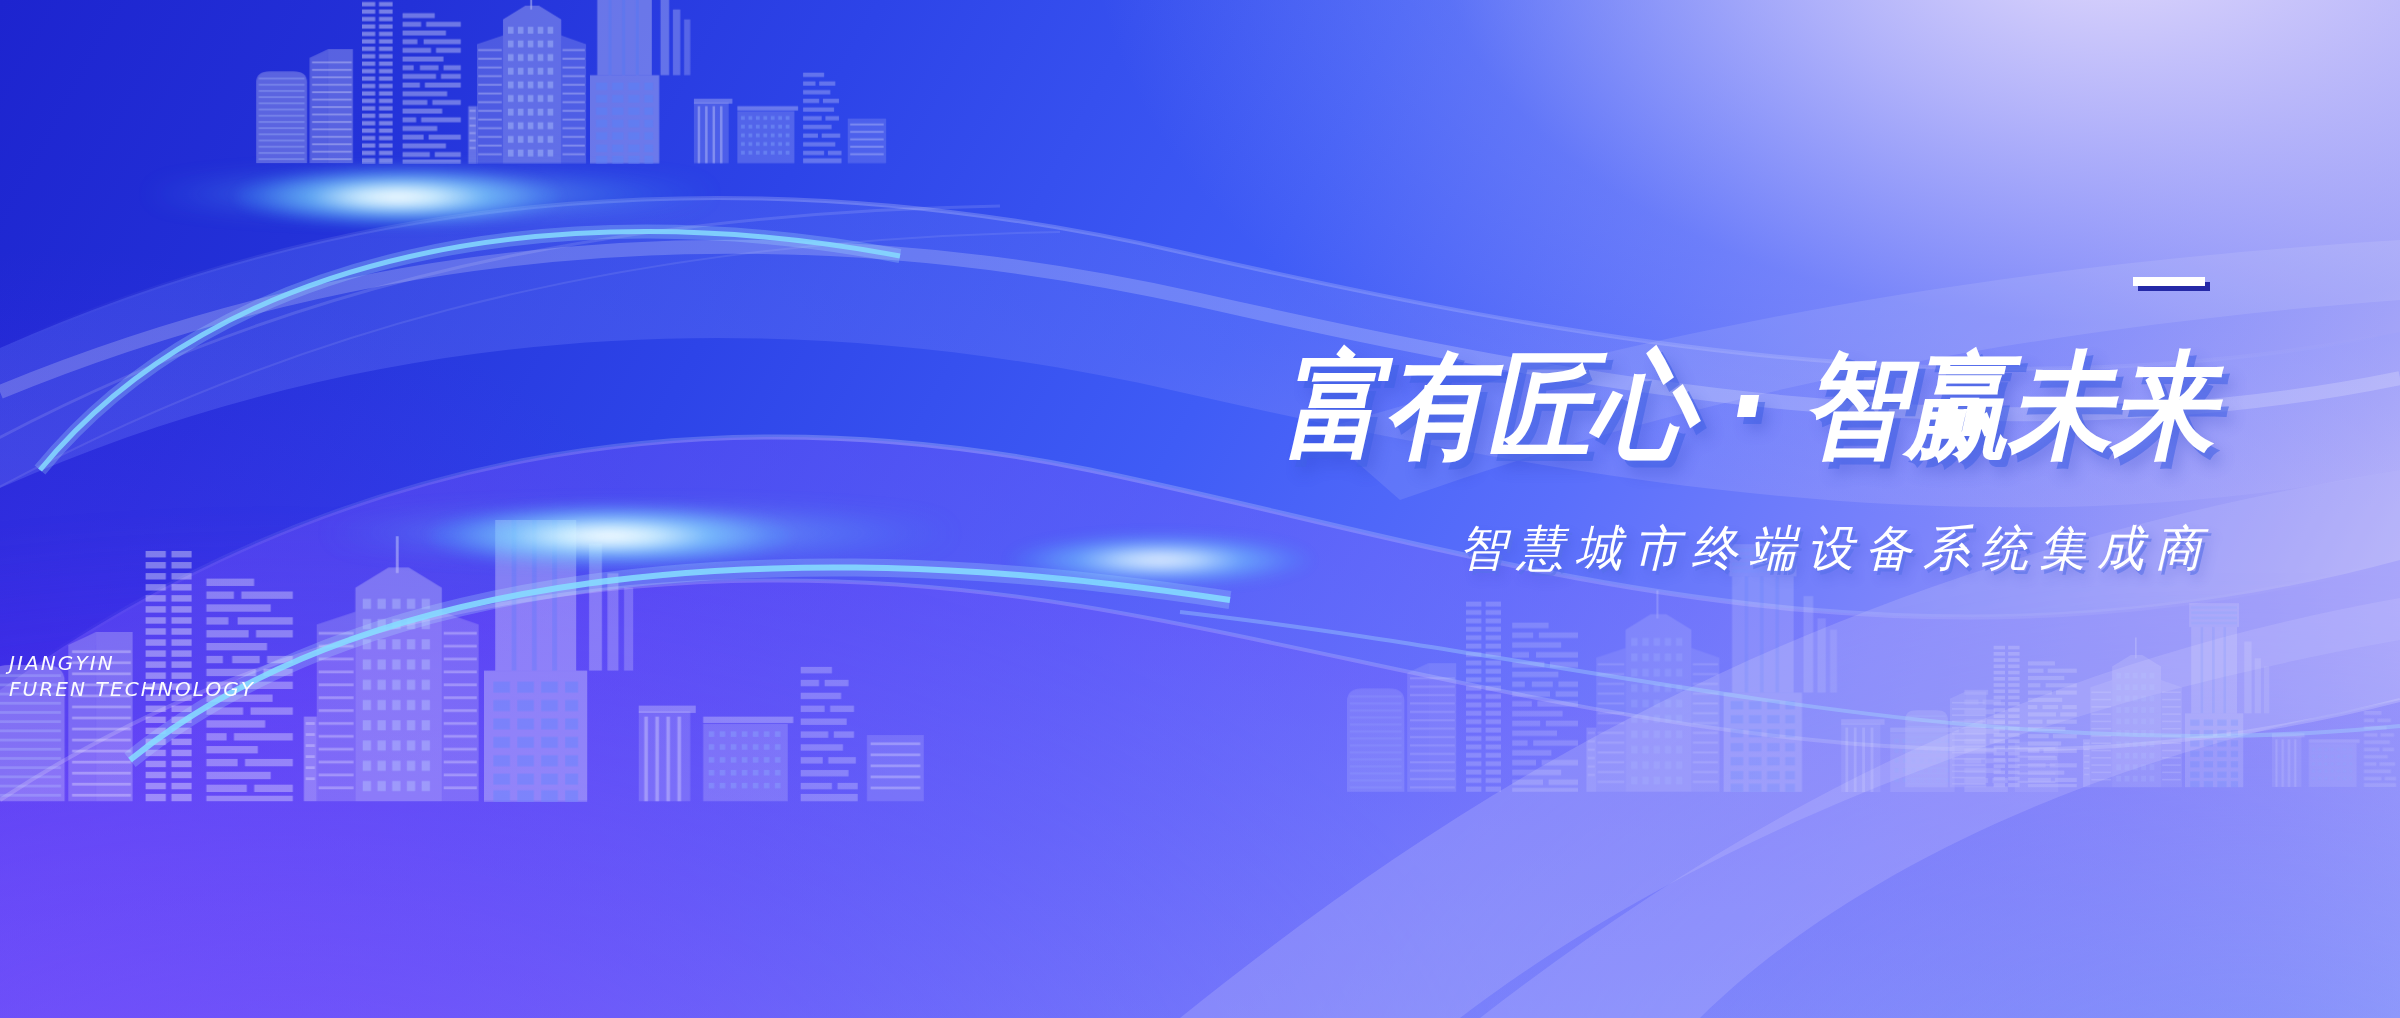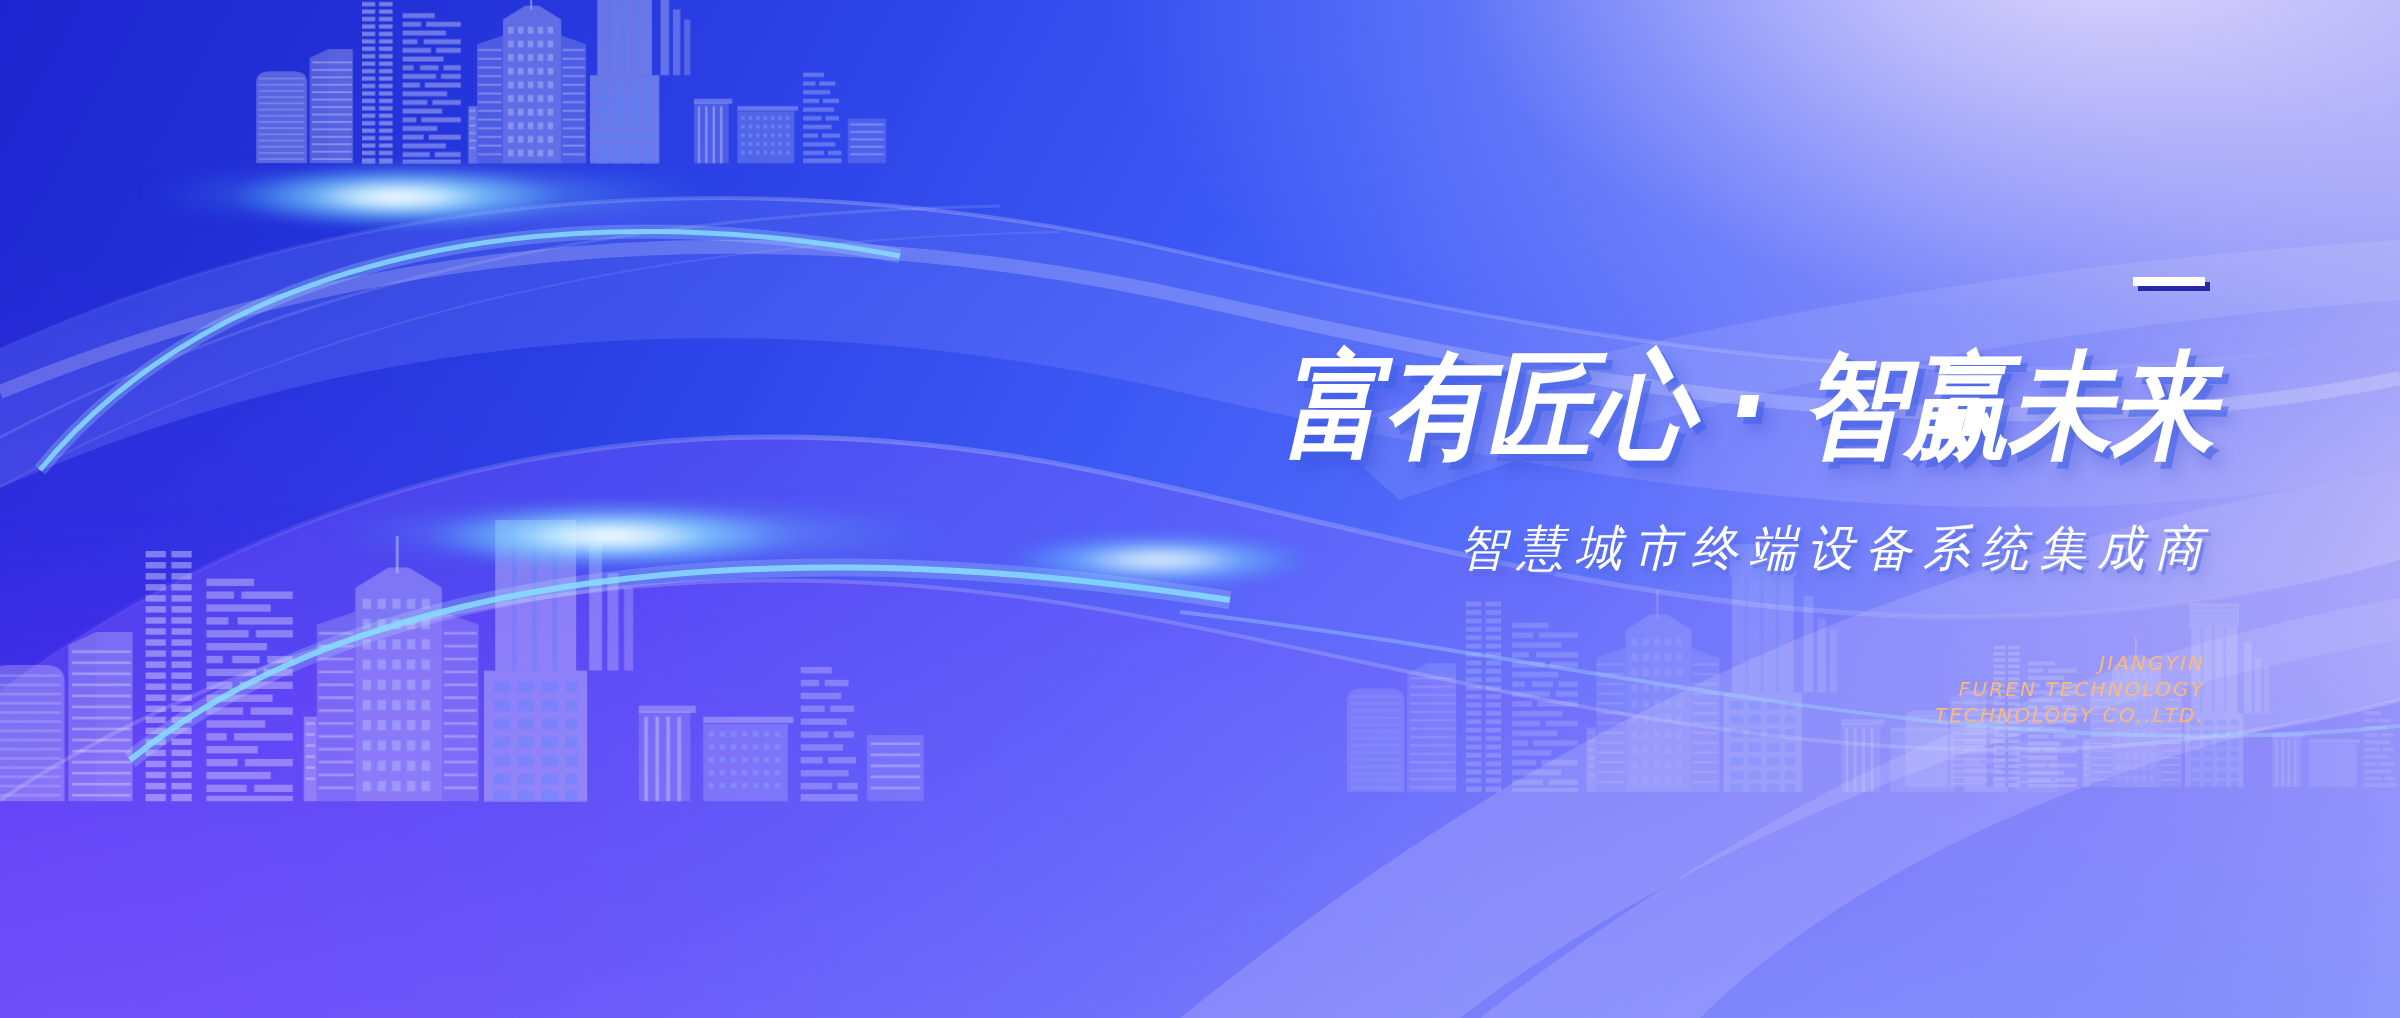--- a/index.html
+++ b/index.html
@@ -107,22 +107,21 @@
     font-family:"DejaVu Sans","Liberation Sans",sans-serif;
     text-shadow:3px 4px 0 rgba(86,112,232,0.58), 6px 8px 10px rgba(45,65,195,0.28);
     white-space:nowrap;
     transform:scaleY(1.04);
     transform-origin:right top;
   }
   .engblock {
     position:absolute;
     left:0; top:650px;
     width:2196px;
-    text-align:right;
-    color:#fdba74;
+    color:#ffffff;
     font-size:20px;
     line-height:26px;
     letter-spacing:2.1px;
     font-family:"DejaVu Sans","Liberation Sans",sans-serif;
     font-weight:400;
     opacity:.97;
     white-space:nowrap;
   }
   .engblock div { display:block; }
 </style>
@@ -573,17 +572,16 @@
   <div class="text-block">
     <div class="dash"></div>
 
     <div class="headline">富有匠心 · 智赢未来</div>
 
     <div class="subtitle">智慧城市终端设备系统集成商</div>
 
     <div class="engblock">
       <div>JIANGYIN</div>
       <div>FUREN TECHNOLOGY</div>
-      <div>TECHNOLOGY CO,.LTD.</div>
     </div>
   </div>
 
 </div>
 
 </body></html>

